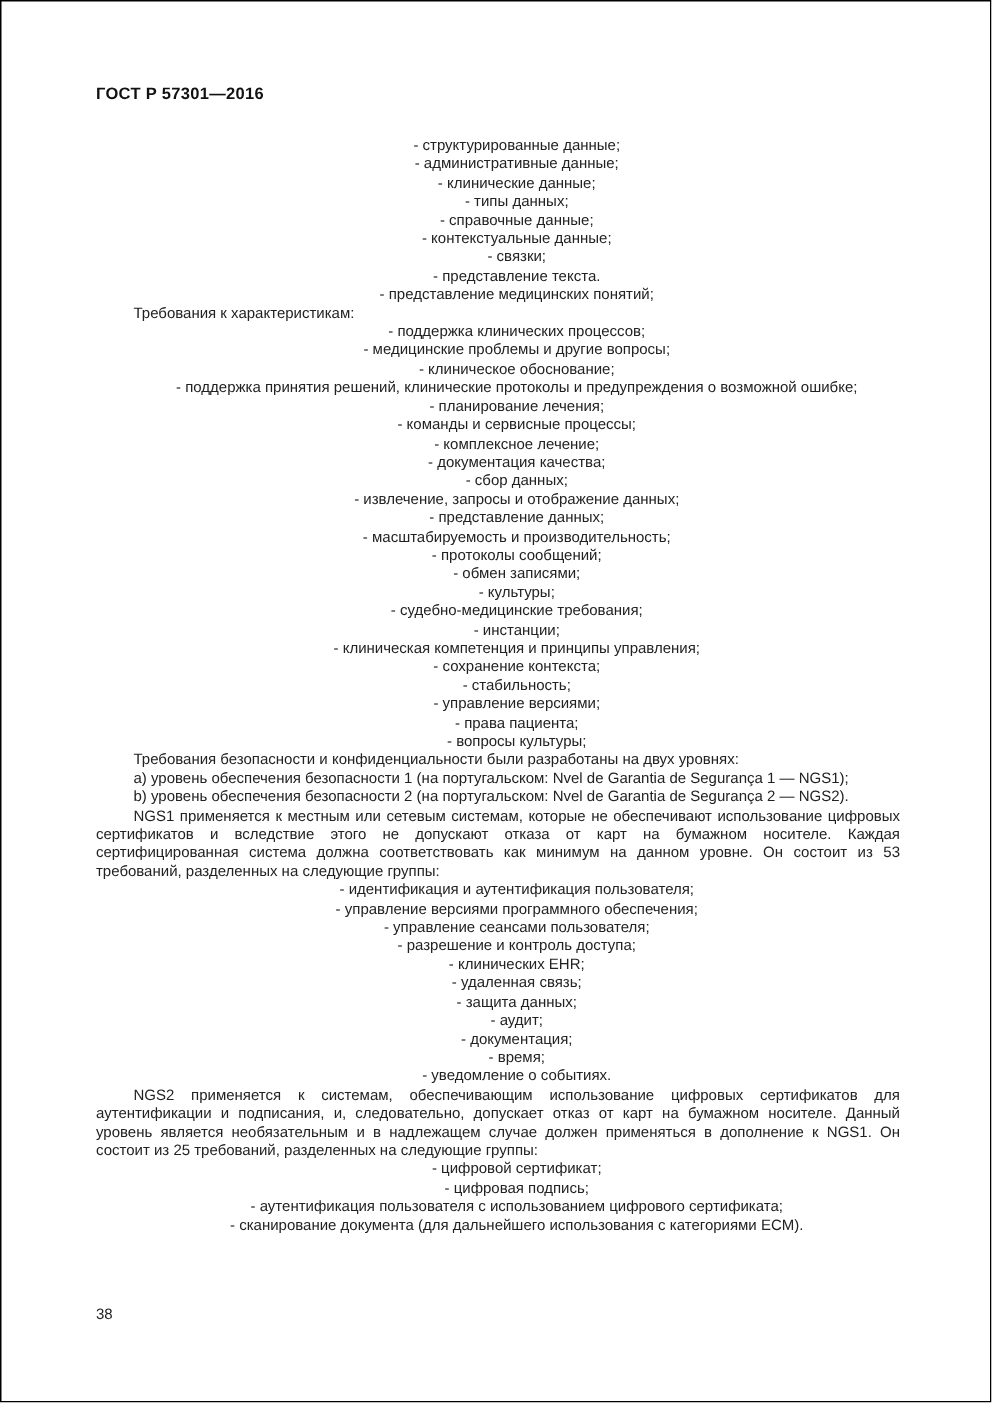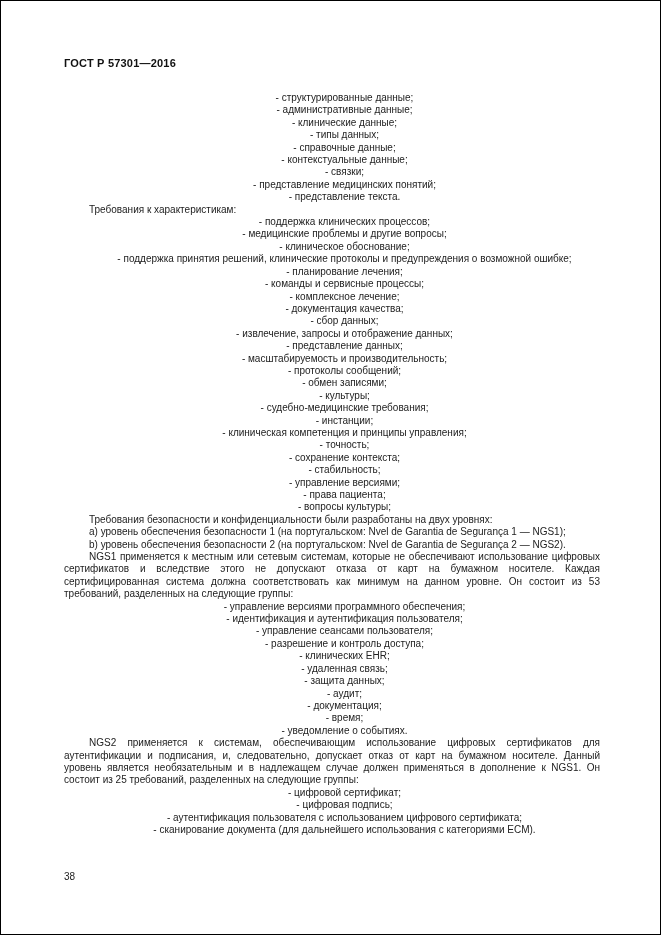--- a/index.html
+++ b/index.html
@@ -63,53 +63,52 @@
   <div class="doc-header">ГОСТ Р 57301—2016</div>
 
   <div class="doc-body">
       <div class="block block-list">- структурированные данные;</div>
       <div class="block block-list">- административные данные;</div>
       <div class="block block-list">- клинические данные;</div>
       <div class="block block-list">- типы данных;</div>
       <div class="block block-list">- справочные данные;</div>
       <div class="block block-list">- контекстуальные данные;</div>
       <div class="block block-list">- связки;</div>
+      <div class="block block-list">- представление текста.</div>
       <div class="block block-list">- представление медицинских понятий;</div>
-      <div class="block block-list">- представление текста.</div>
       <div class="block block-para">Требования к характеристикам:</div>
       <div class="block block-list">- поддержка клинических процессов;</div>
       <div class="block block-list">- медицинские проблемы и другие вопросы;</div>
       <div class="block block-list">- клиническое обоснование;</div>
       <div class="block block-list">- поддержка принятия решений, клинические протоколы и предупреждения о возможной ошибке;</div>
       <div class="block block-list">- планирование лечения;</div>
       <div class="block block-list">- команды и сервисные процессы;</div>
       <div class="block block-list">- комплексное лечение;</div>
       <div class="block block-list">- документация качества;</div>
       <div class="block block-list">- сбор данных;</div>
       <div class="block block-list">- извлечение, запросы и отображение данных;</div>
       <div class="block block-list">- представление данных;</div>
       <div class="block block-list">- масштабируемость и производительность;</div>
       <div class="block block-list">- протоколы сообщений;</div>
       <div class="block block-list">- обмен записями;</div>
       <div class="block block-list">- культуры;</div>
       <div class="block block-list">- судебно-медицинские требования;</div>
       <div class="block block-list">- инстанции;</div>
       <div class="block block-list">- клиническая компетенция и принципы управления;</div>
-      <div class="block block-list">- точность;</div>
       <div class="block block-list">- сохранение контекста;</div>
       <div class="block block-list">- стабильность;</div>
       <div class="block block-list">- управление версиями;</div>
       <div class="block block-list">- права пациента;</div>
       <div class="block block-list">- вопросы культуры;</div>
       <div class="block block-para">Требования безопасности и конфиденциальности были разработаны на двух уровнях:</div>
       <div class="block block-alpha">a) уровень обеспечения безопасности 1 (на португальском: Nvel de Garantia de Segurança 1 — NGS1);</div>
       <div class="block block-alpha">b) уровень обеспечения безопасности 2 (на португальском: Nvel de Garantia de Segurança 2 — NGS2).</div>
       <div class="block block-para">NGS1 применяется к местным или сетевым системам, которые не обеспечивают использование цифровых сертификатов и вследствие этого не допускают отказа от карт на бумажном носителе. Каждая сертифицированная система должна соответствовать как минимум на данном уровне. Он состоит из 53 требований, разделенных на следующие группы:</div>
+      <div class="block block-list">- идентификация и аутентификация пользователя;</div>
       <div class="block block-list">- управление версиями программного обеспечения;</div>
-      <div class="block block-list">- идентификация и аутентификация пользователя;</div>
       <div class="block block-list">- управление сеансами пользователя;</div>
       <div class="block block-list">- разрешение и контроль доступа;</div>
       <div class="block block-list">- клинических EHR;</div>
       <div class="block block-list">- удаленная связь;</div>
       <div class="block block-list">- защита данных;</div>
       <div class="block block-list">- аудит;</div>
       <div class="block block-list">- документация;</div>
       <div class="block block-list">- время;</div>
       <div class="block block-list">- уведомление о событиях.</div>
       <div class="block block-para">NGS2 применяется к системам, обеспечивающим использование цифровых сертификатов для аутентификации и подписания, и, следовательно, допускает отказ от карт на бумажном носителе. Данный уровень является необязательным и в надлежащем случае должен применяться в дополнение к NGS1. Он состоит из 25 требований, разделенных на следующие группы:</div>

